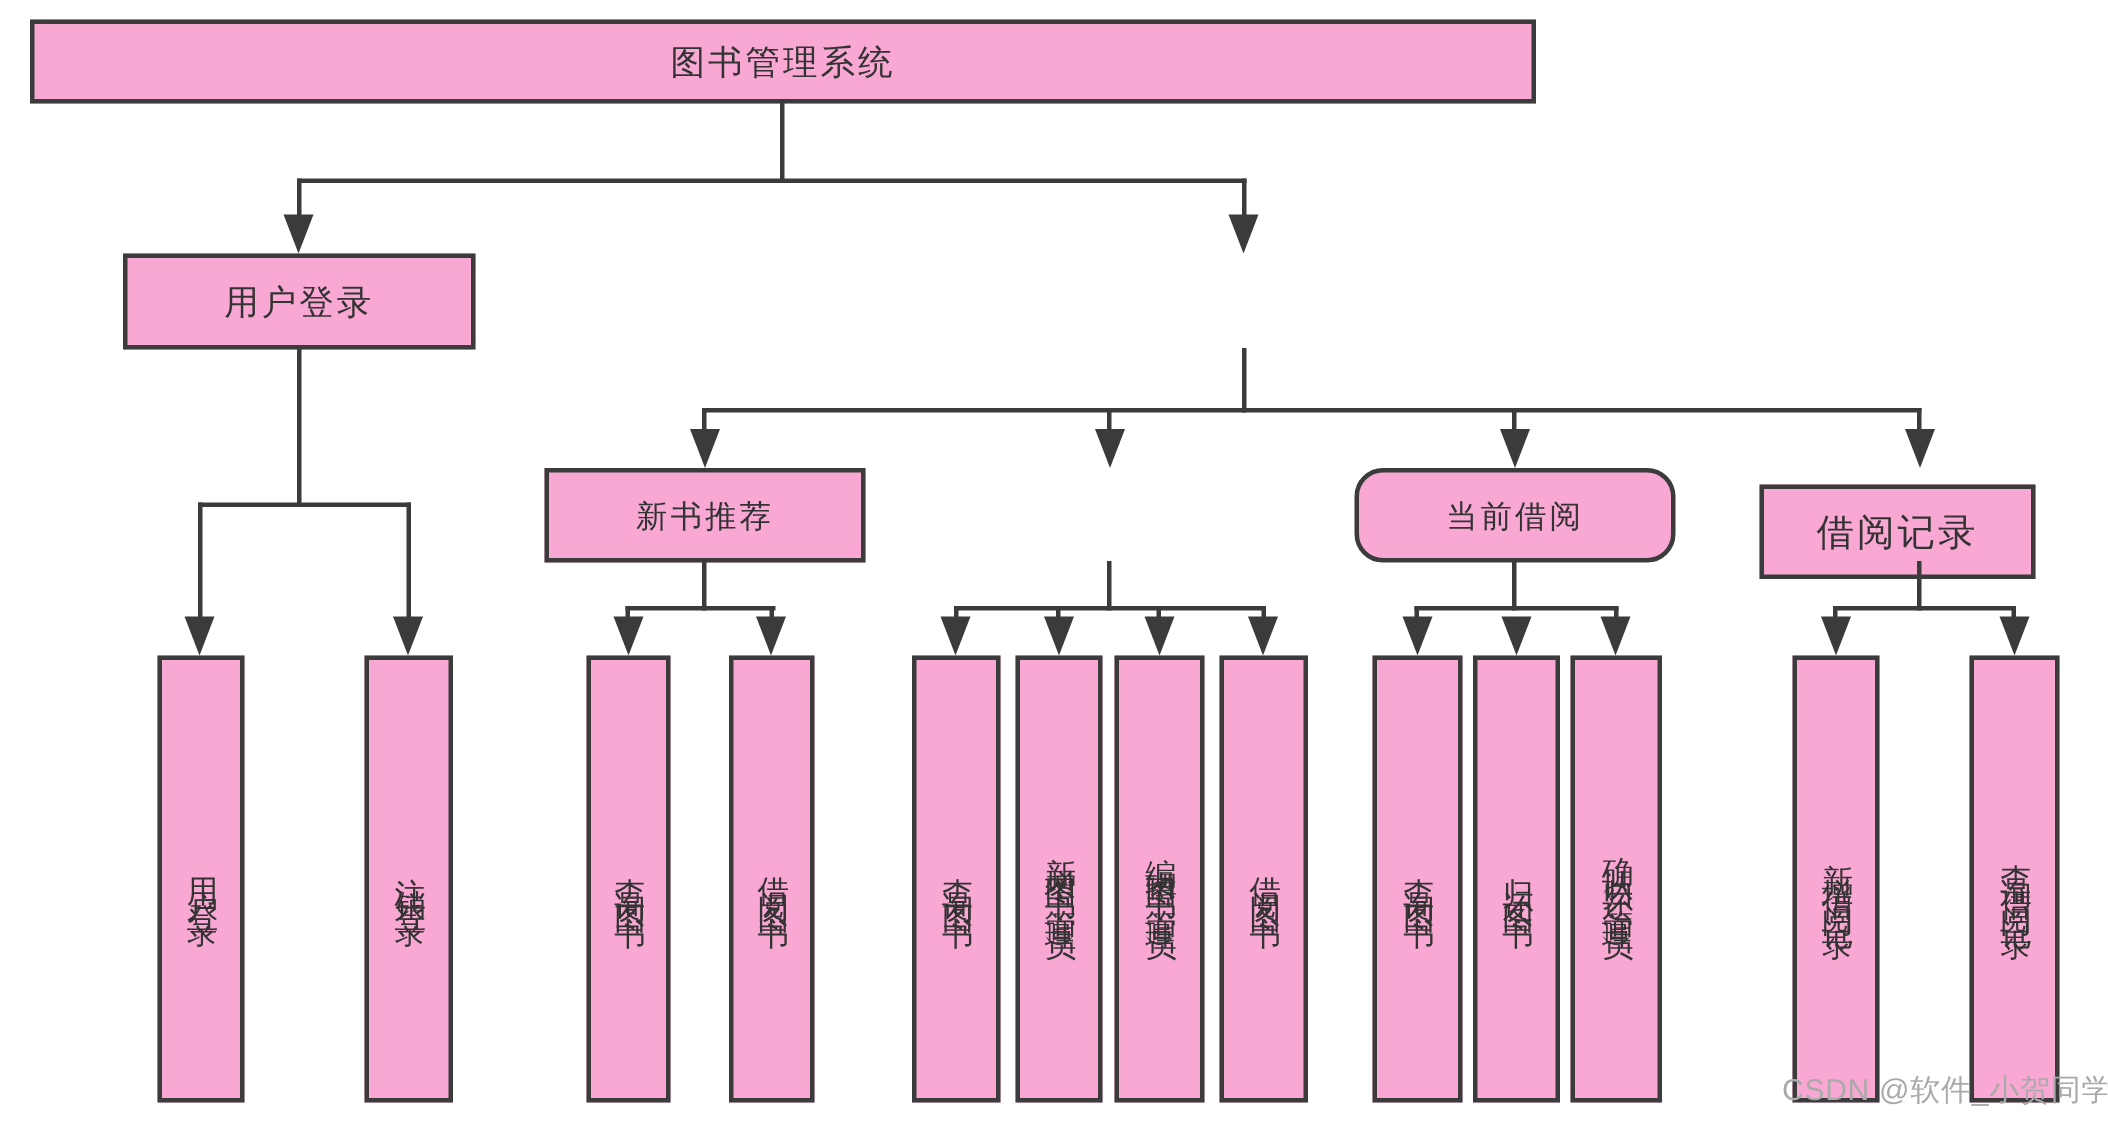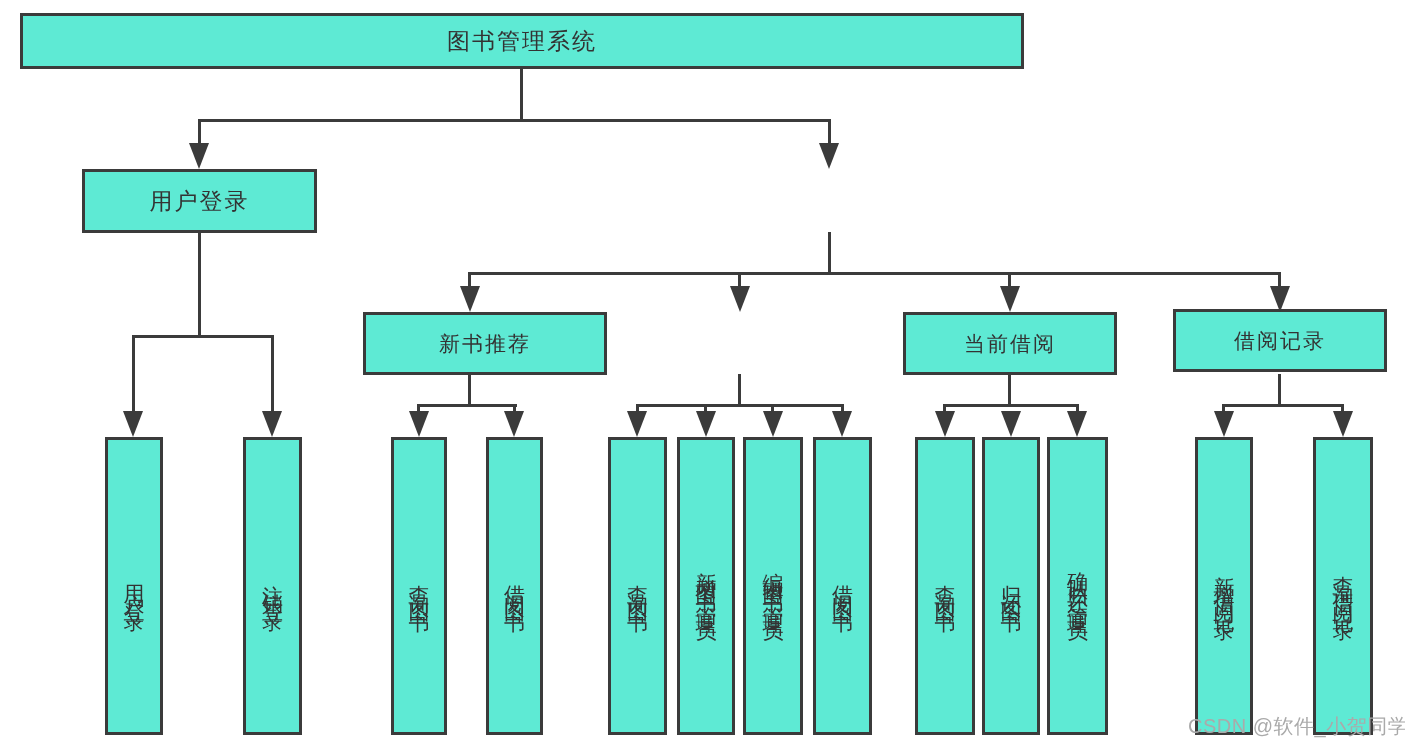--- a/index.html
+++ b/index.html
@@ -8,21 +8,21 @@
     --watermark:#aaaaaa;
     --background:#ffffff;
   }
   html,body{margin:0;padding:0;background:var(--background);}
   .stage{
     position:relative;width:1405px;height:747px;background:var(--background);
     font-family:"Liberation Sans","DejaVu Sans",sans-serif;overflow:hidden;
   }
   .box{
     position:absolute;box-sizing:border-box;border:3px solid var(--line);
-    background:#5eead4;display:flex;align-items:center;justify-content:center;
+    background:#f9a8d4;display:flex;align-items:center;justify-content:center;
     color:var(--text);
   }
   .hbox{font-size:23px;letter-spacing:2px;font-weight:500;}
   .vbox{font-size:21px;font-weight:500;}
   .vbox span{
     writing-mode:vertical-rl;text-orientation:mixed;letter-spacing:9px;
     display:block;
   }
   .line{position:absolute;background:var(--line);}
   .arrow{
@@ -41,27 +41,27 @@
 <div class="stage">
 
   <div class="box hbox" style="left:20px;top:13px;width:1004px;height:56px;">
     <span>图书管理系统</span>
   </div>
 
   <div class="box hbox" style="left:82px;top:169px;width:235px;height:64px;">
     <span>用户登录</span>
   </div>
 
-  <div class="box hbox" style="left:363px;top:312px;width:244px;height:63px;font-size:21px;">
+  <div class="box hbox" style="left:363px;top:312px;width:214px;height:63px;font-size:21px;">
     <span>新书推荐</span>
   </div>
-  <div class="box hbox" style="left:903px;top:312px;width:214px;height:63px;font-size:21px;">
+  <div class="box hbox" style="left:903px;top:312px;width:214px;height:63px;font-size:21px;border-radius:19px;">
     <span>当前借阅</span>
   </div>
-  <div class="box hbox" style="left:1173px;top:309px;width:214px;height:63px;font-size:21px;">
+  <div class="box hbox" style="left:1173px;top:323px;width:184px;height:63px;font-size:25px;">
     <span>借阅记录</span>
   </div>
 
   <div class="box vbox" style="left:105px;top:437px;width:58px;height:298px;">
     <span>用户登录</span>
   </div>
   <div class="box vbox" style="left:243px;top:437px;width:59px;height:298px;">
     <span>注销登录</span>
   </div>
 

